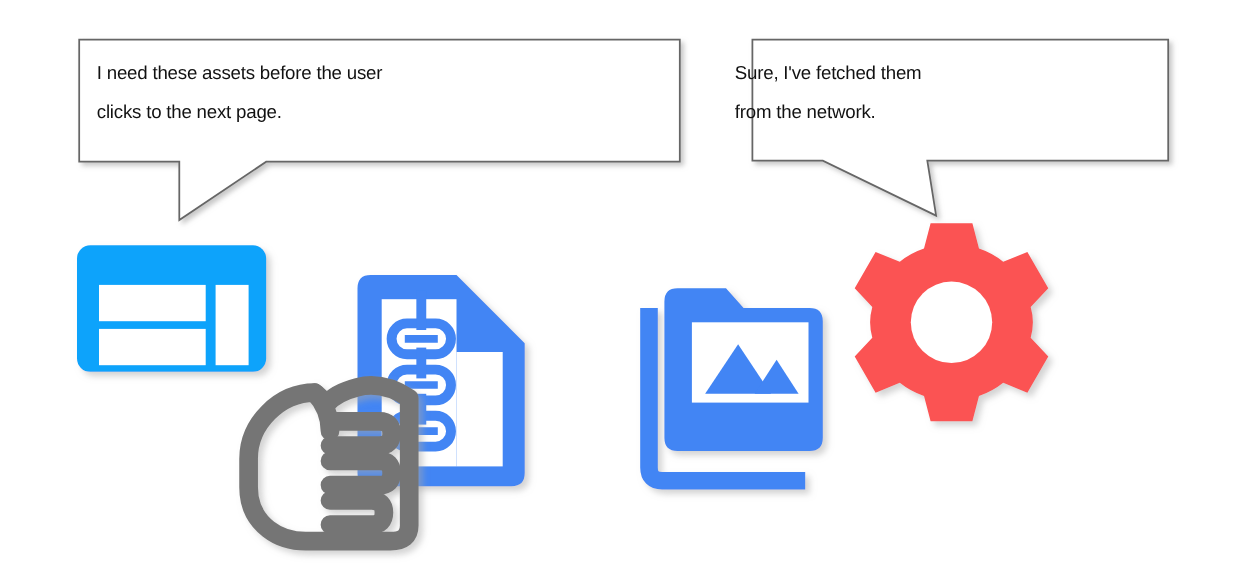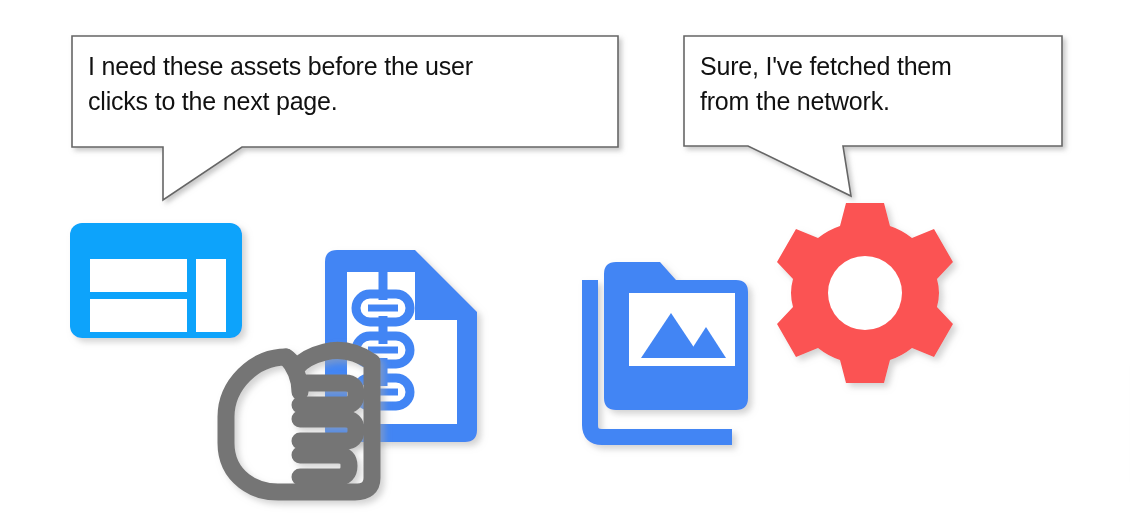--- a/index.html
+++ b/index.html
@@ -26,33 +26,33 @@
     left: 0; top: 0;
     width: 1130px;
     height: 528px;
     overflow: visible;
   }
   
   .bubble-text {
     position: absolute;
     color: #111111;
     font-family: "Liberation Sans", sans-serif;
-    font-size: 25px;
+    font-size: 17px;
     line-height: 35px;
     letter-spacing: -0.2px;
     white-space: pre-line;
     pointer-events: none;
   }
   #bubble-left-text {
     left: 88px;
     top: 49px;
     width: 530px;
   }
   #bubble-right-text {
-    left: 700px;
+    left: 668px;
     top: 49px;
     width: 350px;
   }
 </style>
 </head>
 <body>
 
 <div class="stage">
 
   <svg class="layer" viewBox="0 0 1130 528" xmlns="http://www.w3.org/2000/svg">

